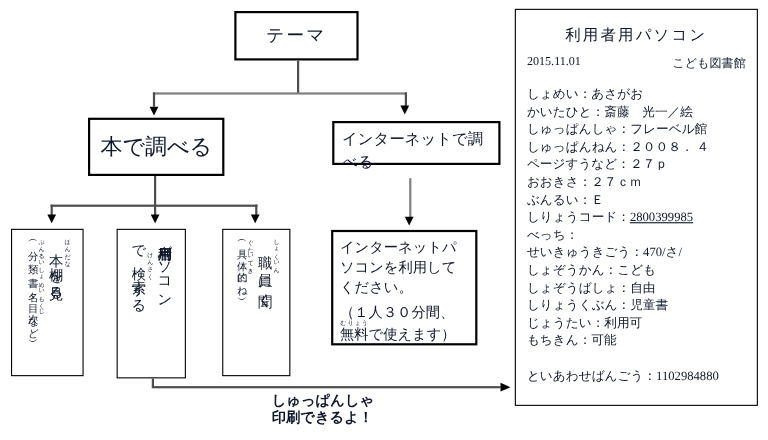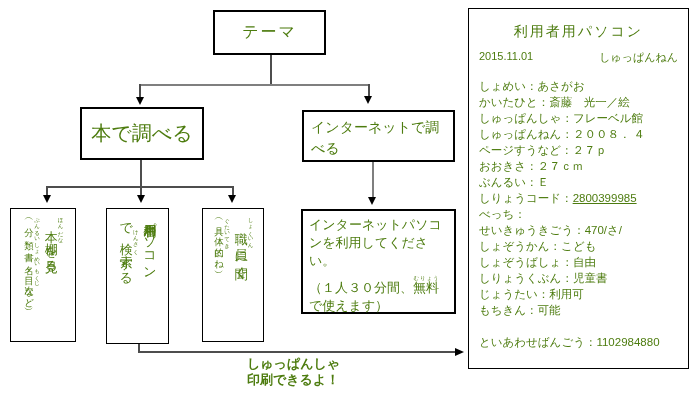--- a/index.html
+++ b/index.html
@@ -1,30 +1,30 @@
 <!DOCTYPE html>
 <html><head>
 <meta charset="utf-8">
 <style>
   * { margin:0; padding:0; box-sizing:border-box; }
   html,body { background:#fff; }
   #stage {
     position:relative; width:698px; height:400px; background:#ffffff;
-    font-family:Liberation Sans, sans-serif; color:#4d7c0f;
+    font-family:Liberation Serif, serif; color:#0f172a;
     overflow:hidden;
   }
   .box {
     position:absolute; background:#fff; border:2px solid #000;
     display:flex; align-items:center; justify-content:center;
   }
   #b-theme  { left:213px; top:10px;  width:113px; height:45px; font-size:16px; letter-spacing:2px; }
   #b-books  { left:80px;  top:107px; width:124px; height:53px; font-size:20px; }
-  #b-internet { left:302px; top:110px; width:153px; height:52px; font-size:14px;
+  #b-internet { left:302px; top:110px; width:153px; height:40px; font-size:14px;
                 justify-content:flex-start; align-items:flex-start; padding:5px 7px; line-height:21px; }
-  #b-inetpc { left:301px; top:209px; width:155px; height:105px; font-size:13px;
+  #b-inetpc { left:301px; top:209px; width:133px; height:105px; font-size:13px;
               display:block; padding:5px 6px; line-height:18px; }
   #b-inetpc p { margin:0; }
   #b-inetpc p + p { margin-top:5px; }
 
   .vbox {
     position:absolute; background:#fff; border:1.5px solid #000;
     display:flex; flex-direction:row-reverse; justify-content:center;
     align-items:flex-start; padding:5px 1px;
   }
   #vb-shelf { left:10px;  top:208px; width:66px; height:134px; }
@@ -142,21 +142,21 @@
 
   <div id="note">
     <div>しゅっぱんしゃ</div>
     <div>印刷できるよ！</div>
   </div>
 
   <div id="receipt">
     <div class="rc-title">利用者用パソコン</div>
     <div class="rc-daterow">
       <span>2015.11.01</span>
-      <span>しゅっぱんねん</span>
+      <span>こども図書館</span>
     </div>
     <div class="rc-body">
       <div class="rc-line">しょめい：あさがお</div>
       <div class="rc-line">かいたひと：斎藤　光一／絵</div>
       <div class="rc-line">しゅっぱんしゃ：フレーベル館</div>
       <div class="rc-line">しゅっぱんねん：２００８． ４</div>
       <div class="rc-line">ページすうなど：２７ｐ</div>
       <div class="rc-line">おおきさ：２７ｃｍ</div>
       <div class="rc-line">ぶんるい：Ｅ</div>
       <div class="rc-line"><span>しりょうコード：</span><span class="rc-underline">2800399985</span></div>

